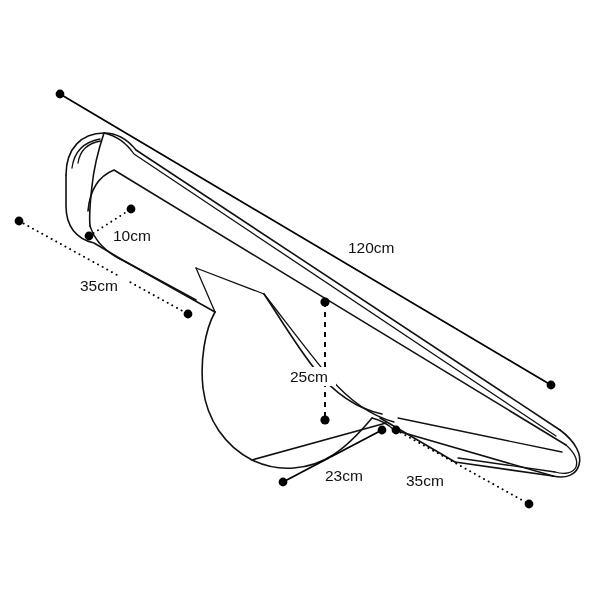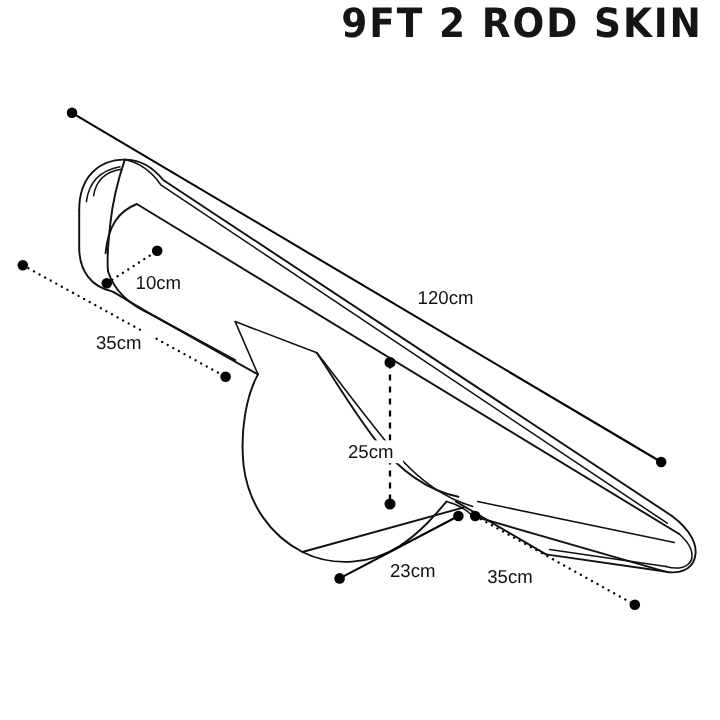--- a/index.html
+++ b/index.html
@@ -101,23 +101,20 @@
     font-size: 15.5px;
     fill: #111111;
     dominant-baseline: alphabetic;
   }
 </style>
 </head>
 <body>
 
 <div id="page">
 
-  <div id="title-bar">
-    <div id="product-title">9FT 2 ROD SKIN</div>
-  </div>
 
   <div id="drawing">
     <svg width="600" height="600" viewBox="0 0 600 600" xmlns="http://www.w3.org/2000/svg">
 
       <g>
 
         <path class="outline" d="M 66,175
                  C 66,148 82,133 104,133
                  C 118,133 128,140 136,150
                  L 560,430"></path>

